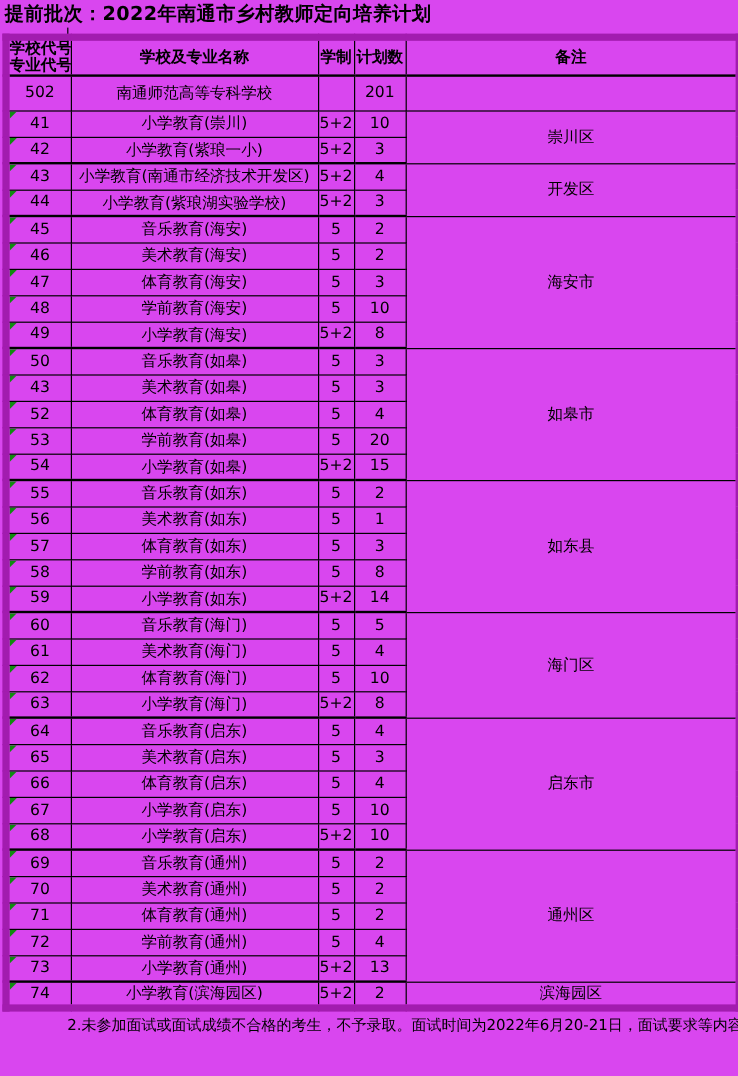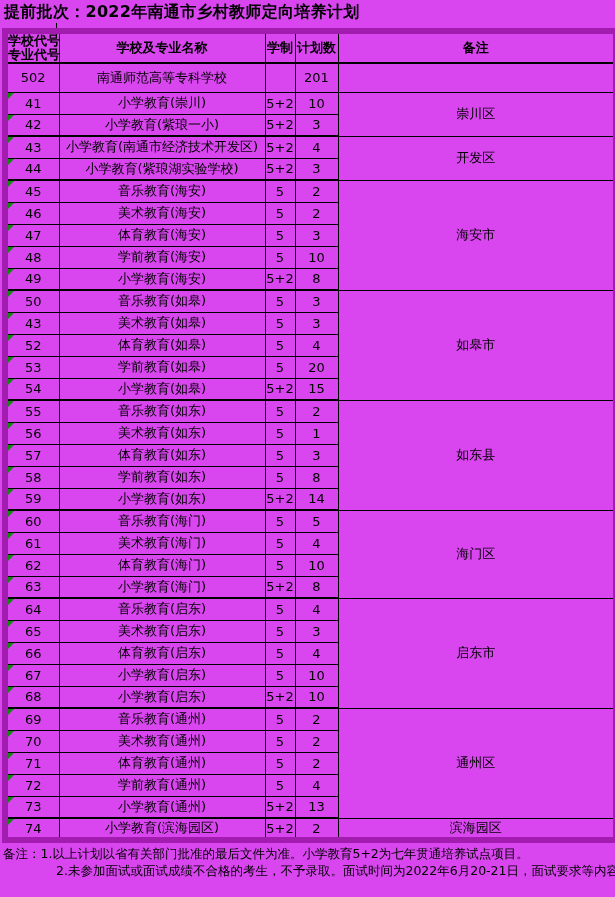--- a/index.html
+++ b/index.html
@@ -334,17 +334,16 @@
           <td class="c-code"><span class="tri"></span><span>74</span></td>
           <td class="c-name">小学教育(滨海园区)</td>
           <td class="c-dur">5+2</td>
           <td class="c-plan">2</td>
           <td class="c-remark group-bottom" rowspan="1">滨海园区</td>
         </tr>
       </tbody>
   </table>
 
   <div class="notes">
-    <div>备注：1.以上计划以省有关部门批准的最后文件为准。小学教育5+2为七年贯通培养试点项目。</div>
     <div class="indent">2.未参加面试或面试成绩不合格的考生，不予录取。面试时间为2022年6月20-21日，面试要求等内容将在南</div>
   </div>
 
 </div>
 
 </body></html>

